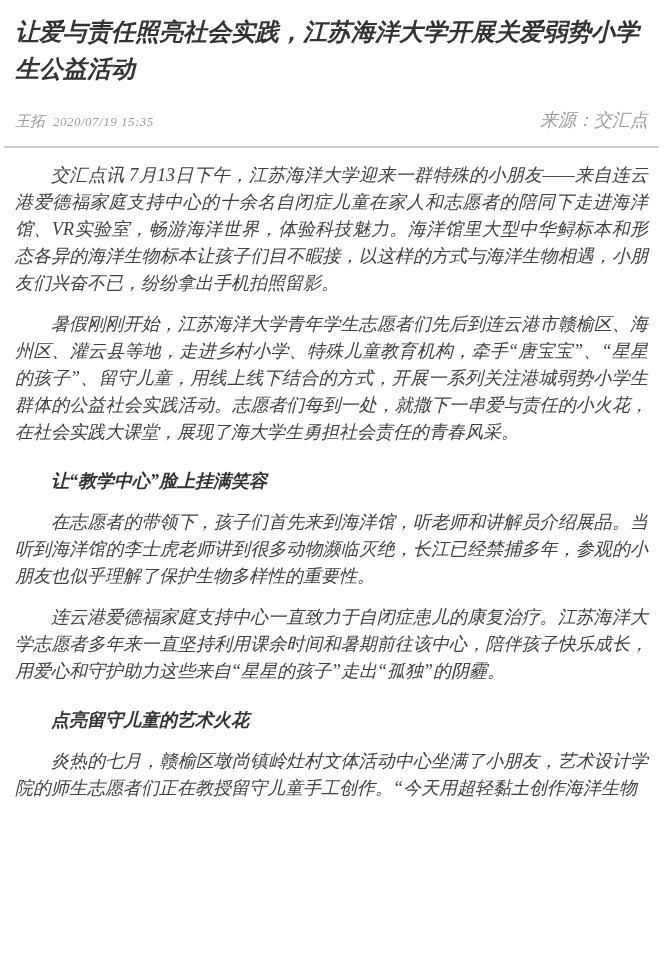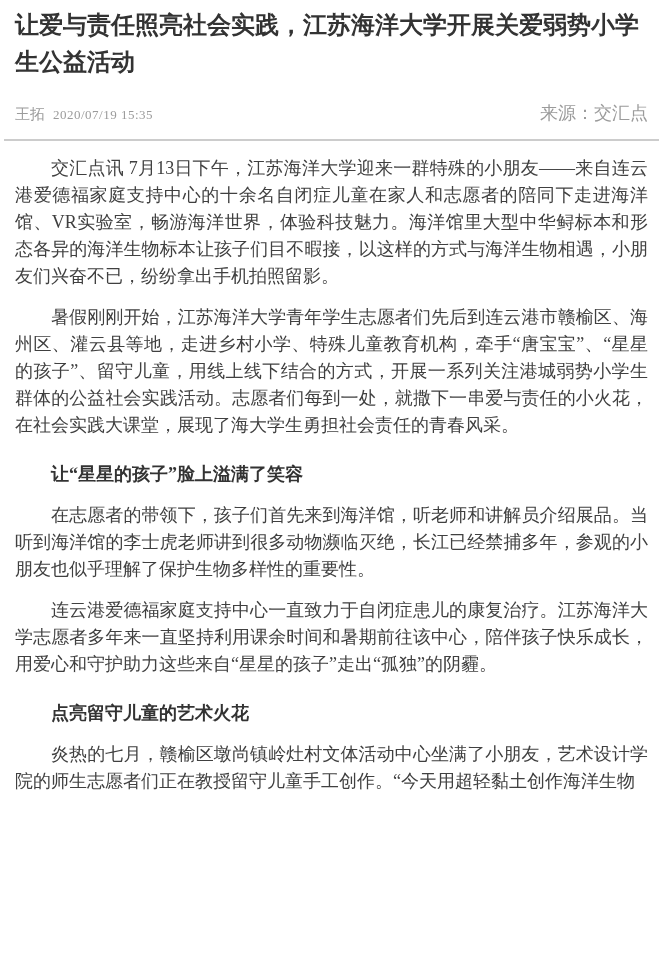--- a/index.html
+++ b/index.html
@@ -15,21 +15,22 @@
     padding: 0;
   }
   body {
     width: 663px;
     height: 956px;
     overflow: hidden;
     background: var(--background);
     font-family: "Liberation Serif", "DejaVu Serif", serif;
   }
   .page {
-    padding: 7px 15px 0 15px;
+    padding: 14px 15px 0 15px;
+    font-style: italic;
   }
   .article-title {
     margin: 0;
     font-size: 24px;
     line-height: 37px;
     font-weight: bold;
     color: var(--title_color);
   }
   .meta-row {
     display: flex;
@@ -90,20 +91,20 @@
     <div class="meta-right">
       <span class="source">来源：交汇点</span>
     </div>
   </div>
 
   <hr class="divider">
 
   <div class="article-body" id="article-body">
       <p class="para">交汇点讯 7月13日下午，江苏海洋大学迎来一群特殊的小朋友——来自连云港爱德福家庭支持中心的十余名自闭症儿童在家人和志愿者的陪同下走进海洋馆、VR实验室，畅游海洋世界，体验科技魅力。海洋馆里大型中华鲟标本和形态各异的海洋生物标本让孩子们目不暇接，以这样的方式与海洋生物相遇，小朋友们兴奋不已，纷纷拿出手机拍照留影。</p>
       <p class="para">暑假刚刚开始，江苏海洋大学青年学生志愿者们先后到连云港市赣榆区、海州区、灌云县等地，走进乡村小学、特殊儿童教育机构，牵手“唐宝宝”、“星星的孩子”、留守儿童，用线上线下结合的方式，开展一系列关注港城弱势小学生群体的公益社会实践活动。志愿者们每到一处，就撒下一串爱与责任的小火花，在社会实践大课堂，展现了海大学生勇担社会责任的青春风采。</p>
-      <h3 class="sub-heading">让“星星的孩子”脸上溢满了笑容</h3>
+      <h3 class="sub-heading">让“教学中心”脸上挂满笑容</h3>
       <p class="para">在志愿者的带领下，孩子们首先来到海洋馆，听老师和讲解员介绍展品。当听到海洋馆的李士虎老师讲到很多动物濒临灭绝，长江已经禁捕多年，参观的小朋友也似乎理解了保护生物多样性的重要性。</p>
       <p class="para">连云港爱德福家庭支持中心一直致力于自闭症患儿的康复治疗。江苏海洋大学志愿者多年来一直坚持利用课余时间和暑期前往该中心，陪伴孩子快乐成长，用爱心和守护助力这些来自“星星的孩子”走出“孤独”的阴霾。</p>
       <h3 class="sub-heading">点亮留守儿童的艺术火花</h3>
       <p class="para">炎热的七月，赣榆区墩尚镇岭灶村文体活动中心坐满了小朋友，艺术设计学院的师生志愿者们正在教授留守儿童手工创作。“今天用超轻黏土创作海洋生物</p>
     </div>
 
 </div>
 
 </body></html>

